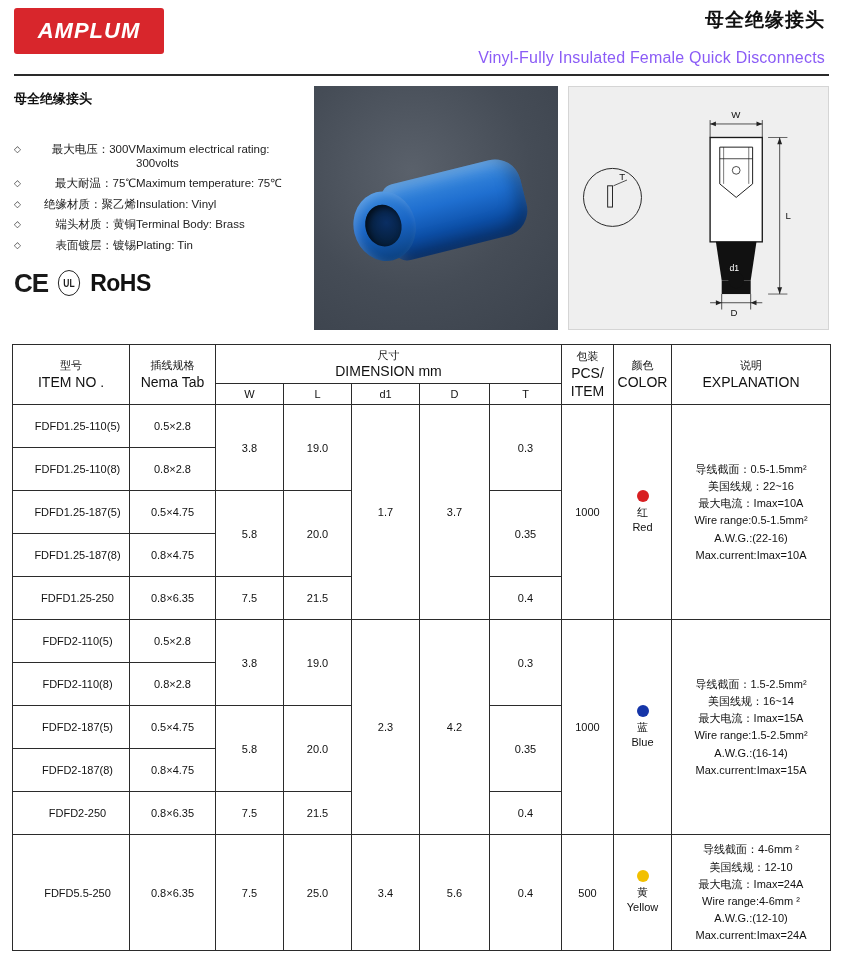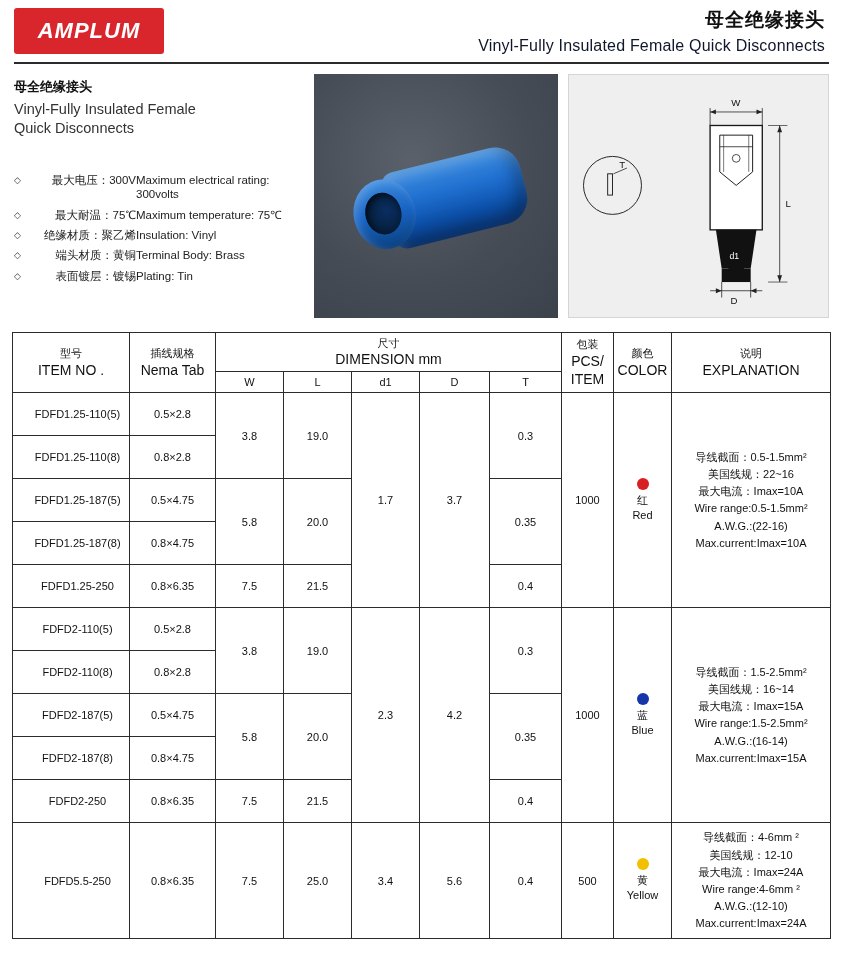--- a/index.html
+++ b/index.html
@@ -31,21 +31,21 @@
     letter-spacing: 1px;
     font-style: italic;
     font-family: "Liberation Sans", sans-serif;
   }
   .header-titles { text-align: right; padding-right: 4px; }
   .header-cn {
     font-size: 19px; font-weight: bold; color: #111;
     letter-spacing: 1px; line-height: 1.3;
   }
   .header-en {
-    font-size: 16px; color: #0f172a; margin-top: 4px; letter-spacing: 0.2px;
+    font-size: 16px; color: #8b5cf6; margin-top: 16px; letter-spacing: 0.2px;
   }
   .header-rule {
     height: 2px; background: #2a2a2a; margin: 3px 14px 0 14px;
   }
 
   
   .content-top {
     display: flex; align-items: flex-start;
     padding: 10px 14px 0 14px;
     gap: 10px;
@@ -162,24 +162,20 @@
       <div class="header-cn">母全绝缘接头</div>
       <div class="header-en">Vinyl-Fully Insulated Female Quick Disconnects</div>
     </div>
   </div>
   <div class="header-rule"></div>
 
   <div class="content-top">
 
     <div class="left-info">
       <div class="left-title-cn">母全绝缘接头</div>
-      <div class="left-title-en">
-        <div>Vinyl-Fully Insulated Female</div>
-        <div>Quick Disconnects</div>
-      </div>
 
       <div class="spec-list">
         <div class="spec-row">
           <span class="spec-bullet">◇</span>
           <span class="spec-cn">最大电压：300V</span>
           <span class="spec-en">Maximum electrical rating: 300volts</span>
         </div>
         <div class="spec-row">
           <span class="spec-bullet">◇</span>
           <span class="spec-cn">最大耐温：75℃</span>
@@ -195,20 +191,25 @@
           <span class="spec-cn">端头材质：黄铜</span>
           <span class="spec-en">Terminal Body: Brass</span>
         </div>
         <div class="spec-row">
           <span class="spec-bullet">◇</span>
           <span class="spec-cn">表面镀层：镀锡</span>
           <span class="spec-en">Plating: Tin</span>
         </div>
       </div>
 
+      <div class="certs">
+        <span class="ce-mark">CE</span>
+        <span class="ul-mark">UL</span>
+        <span class="rohs-mark">RoHS</span>
+      </div>
     </div>
 
     <div class="photo">
       <div class="photo-grad"></div>
       <div class="connector">
         <div class="conn-body"></div>
         <div class="conn-mouth"></div>
         <div class="conn-hole"></div>
       </div>
     </div>

